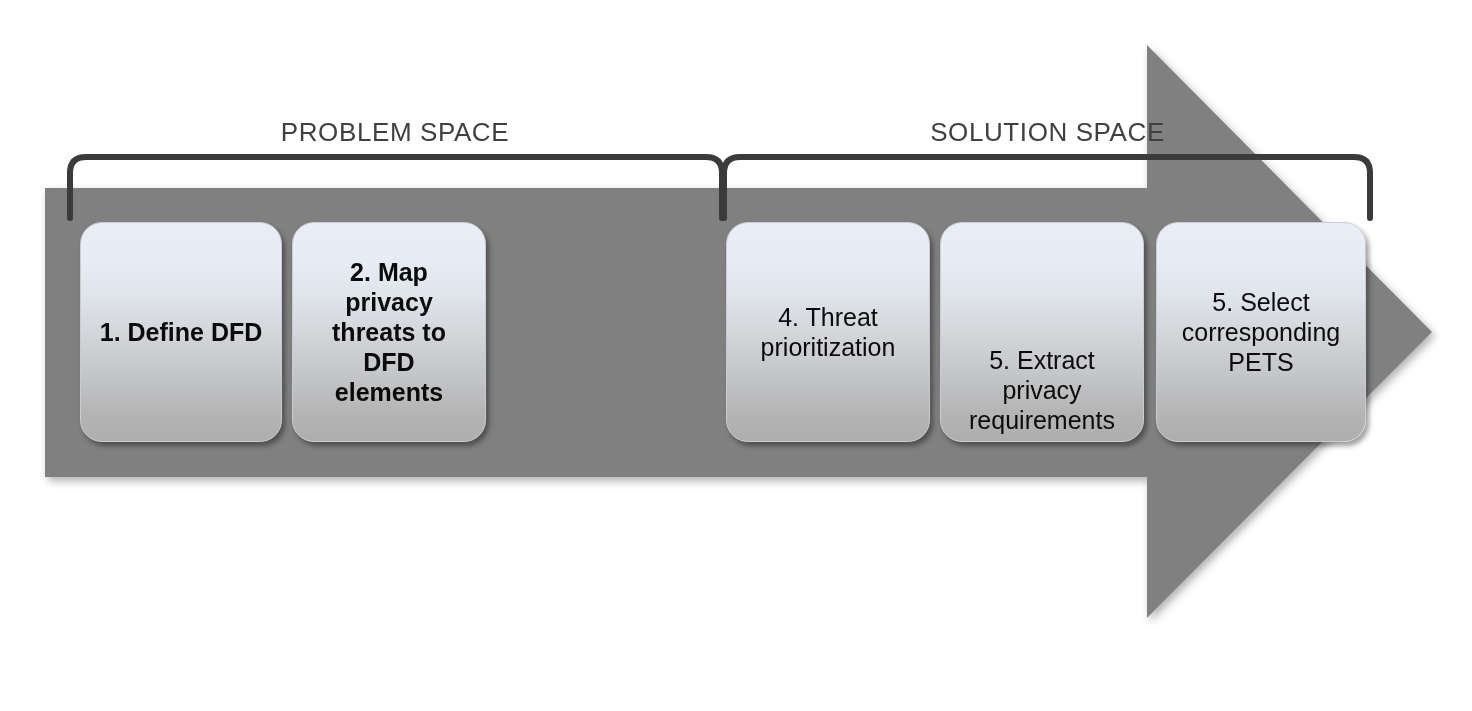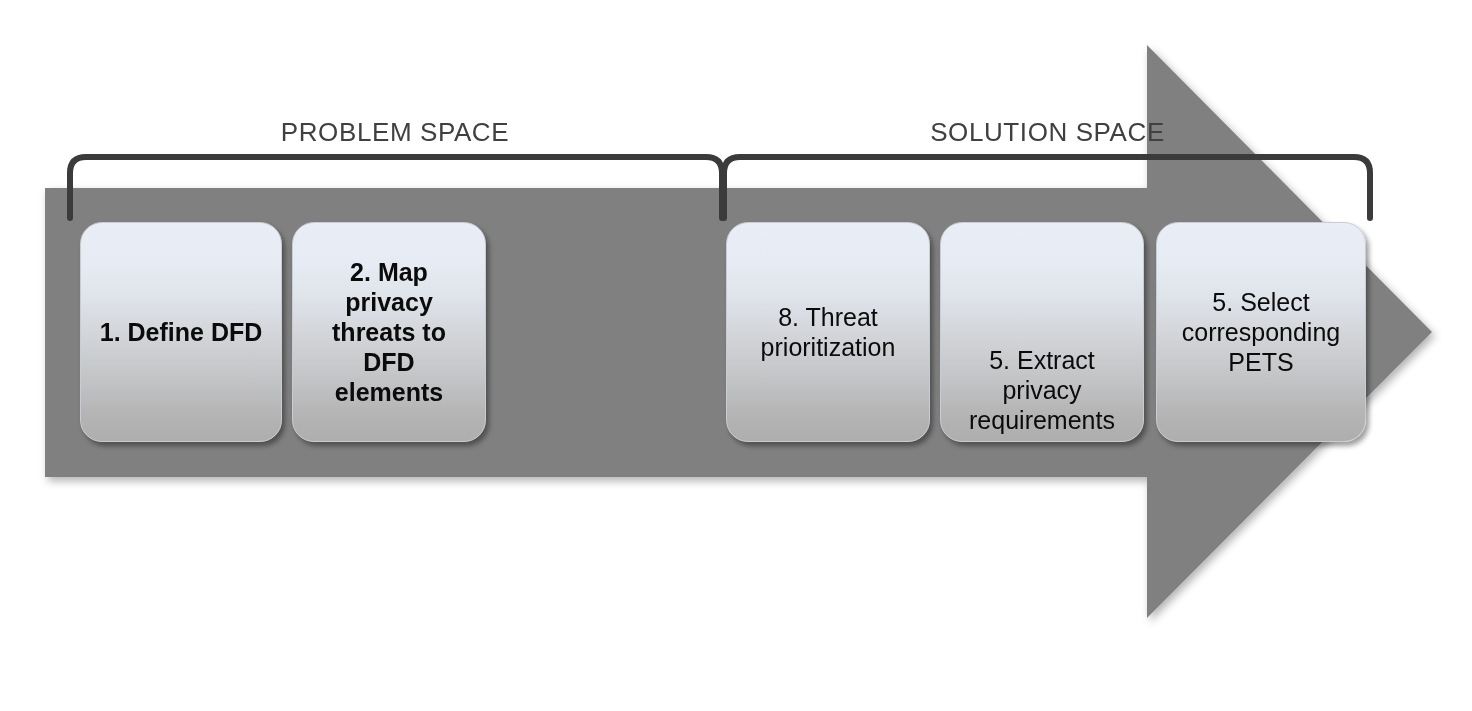--- a/index.html
+++ b/index.html
@@ -123,21 +123,21 @@
   <div class="step-box" id="step-2">
     <span class="step-text bold">2. Map
 privacy
 threats to
 DFD
 elements</span>
   </div>
 
 
   <div class="step-box" id="step-4">
-    <span class="step-text regular">8. Threat
+    <span class="step-text regular">4. Threat
 prioritization</span>
   </div>
 
   <div class="step-box" id="step-5">
     <span class="step-text regular">5. Extract
 privacy
 requirements</span>
   </div>
 
   <div class="step-box" id="step-6">

